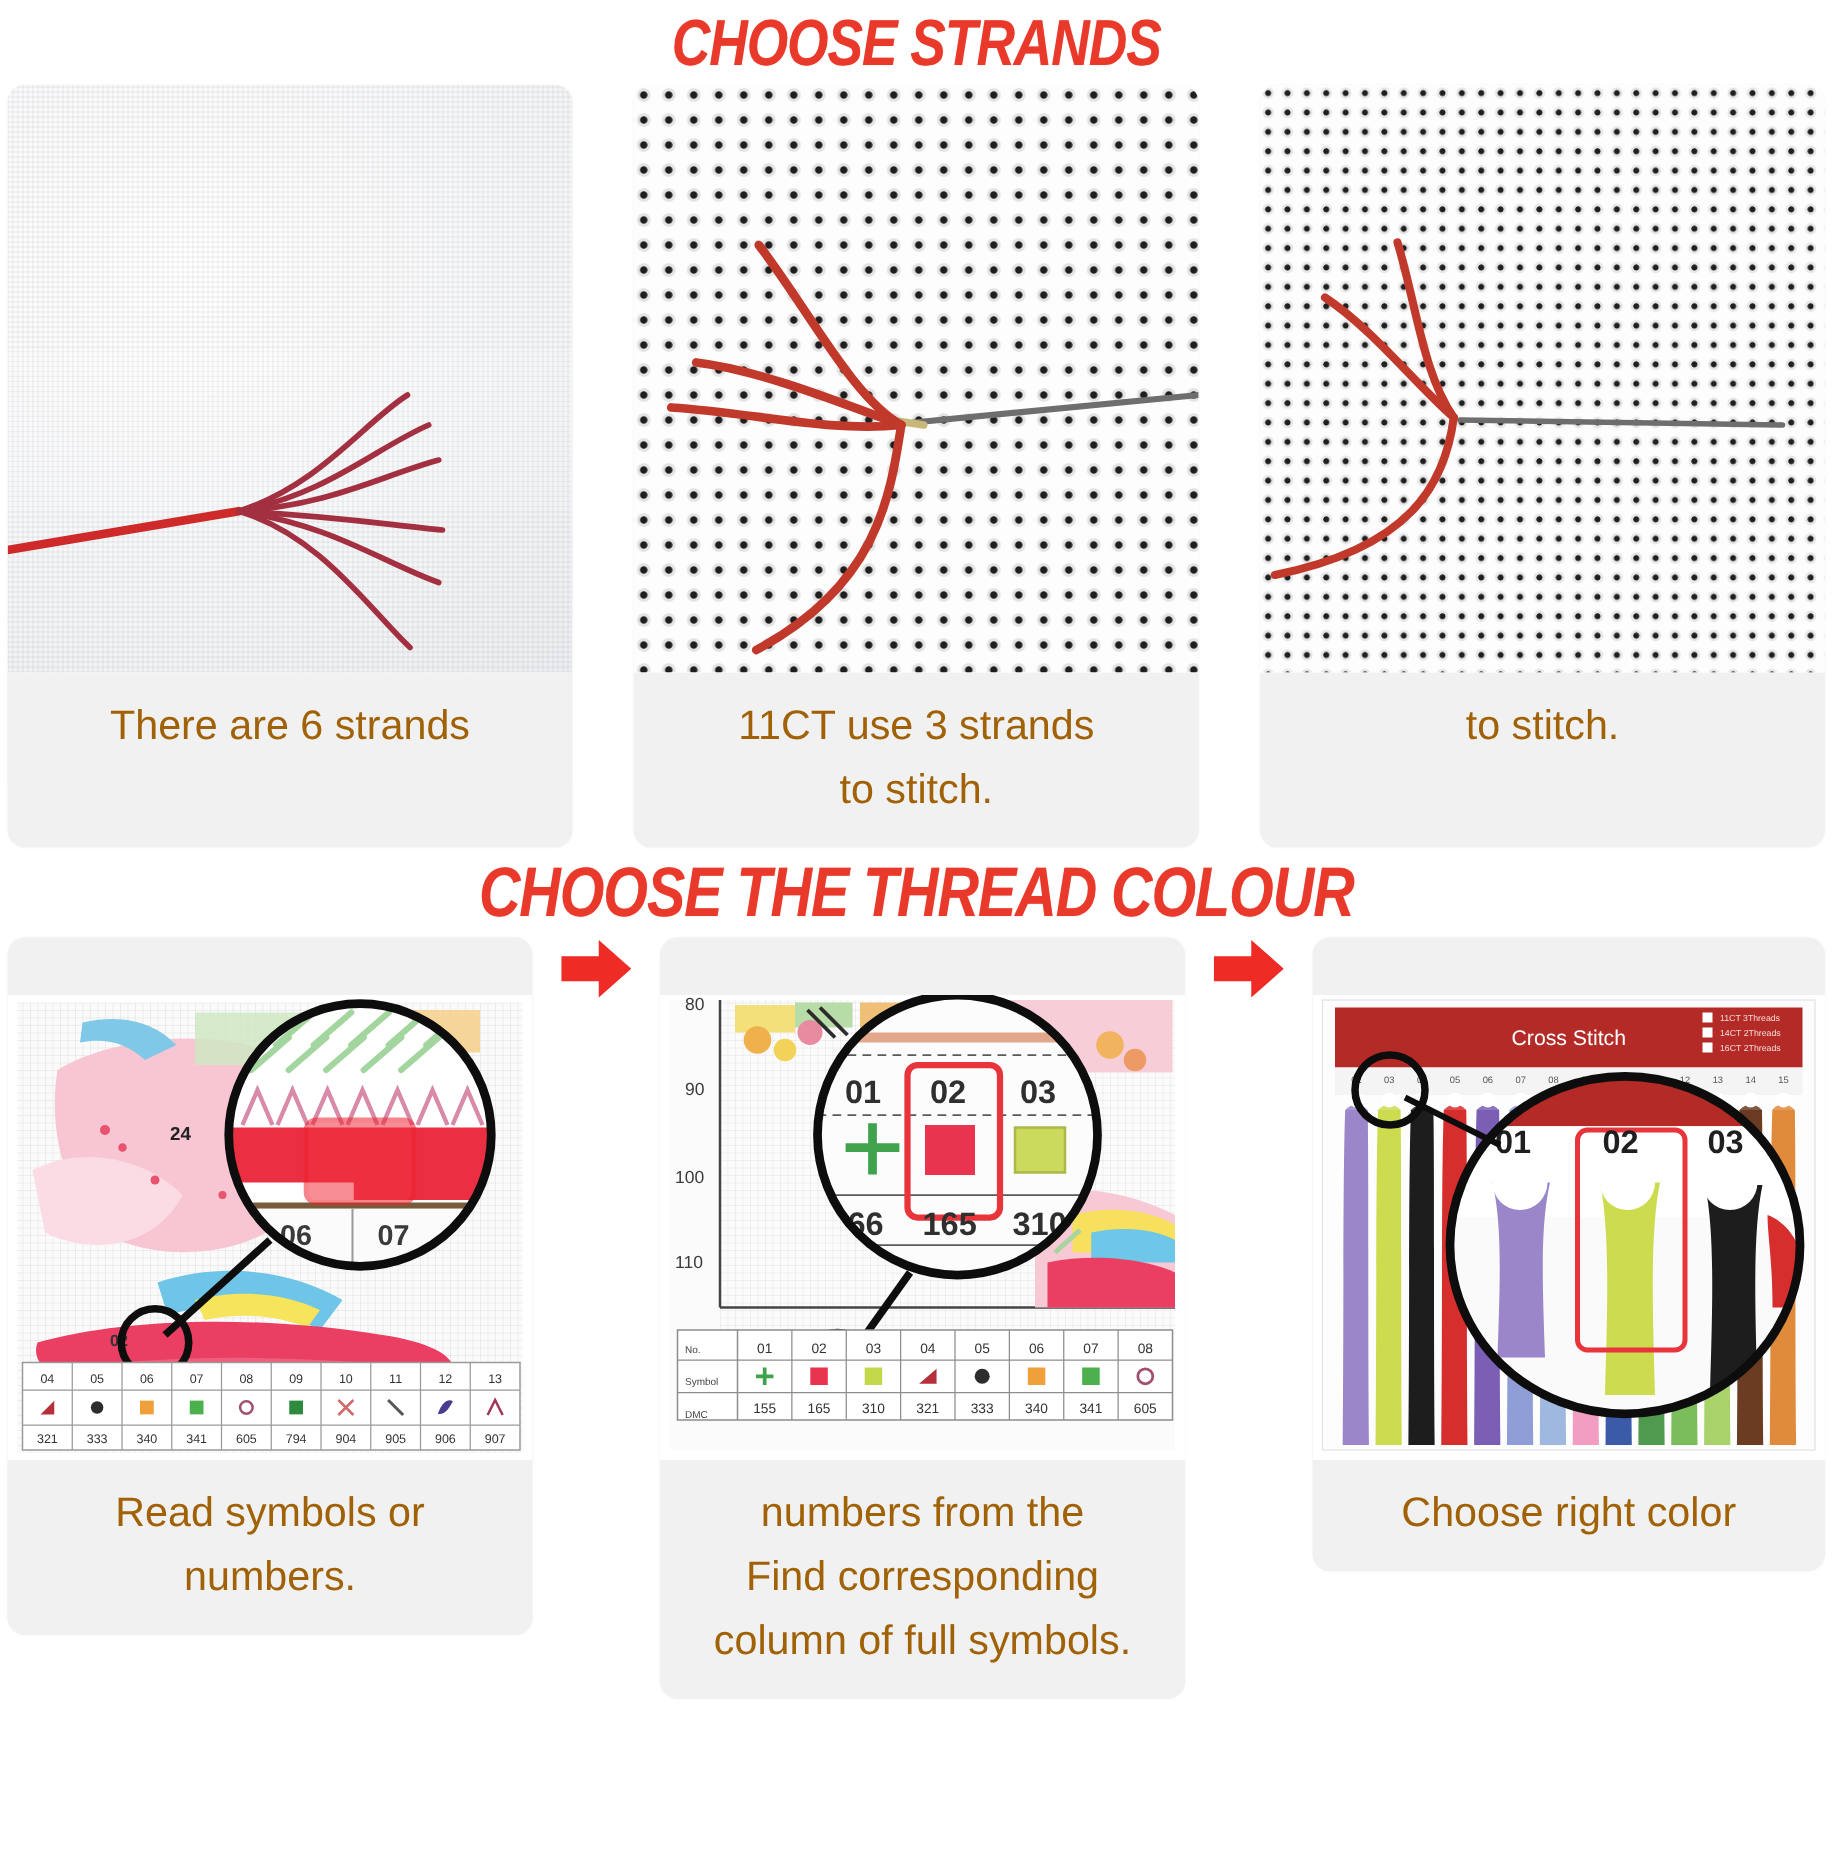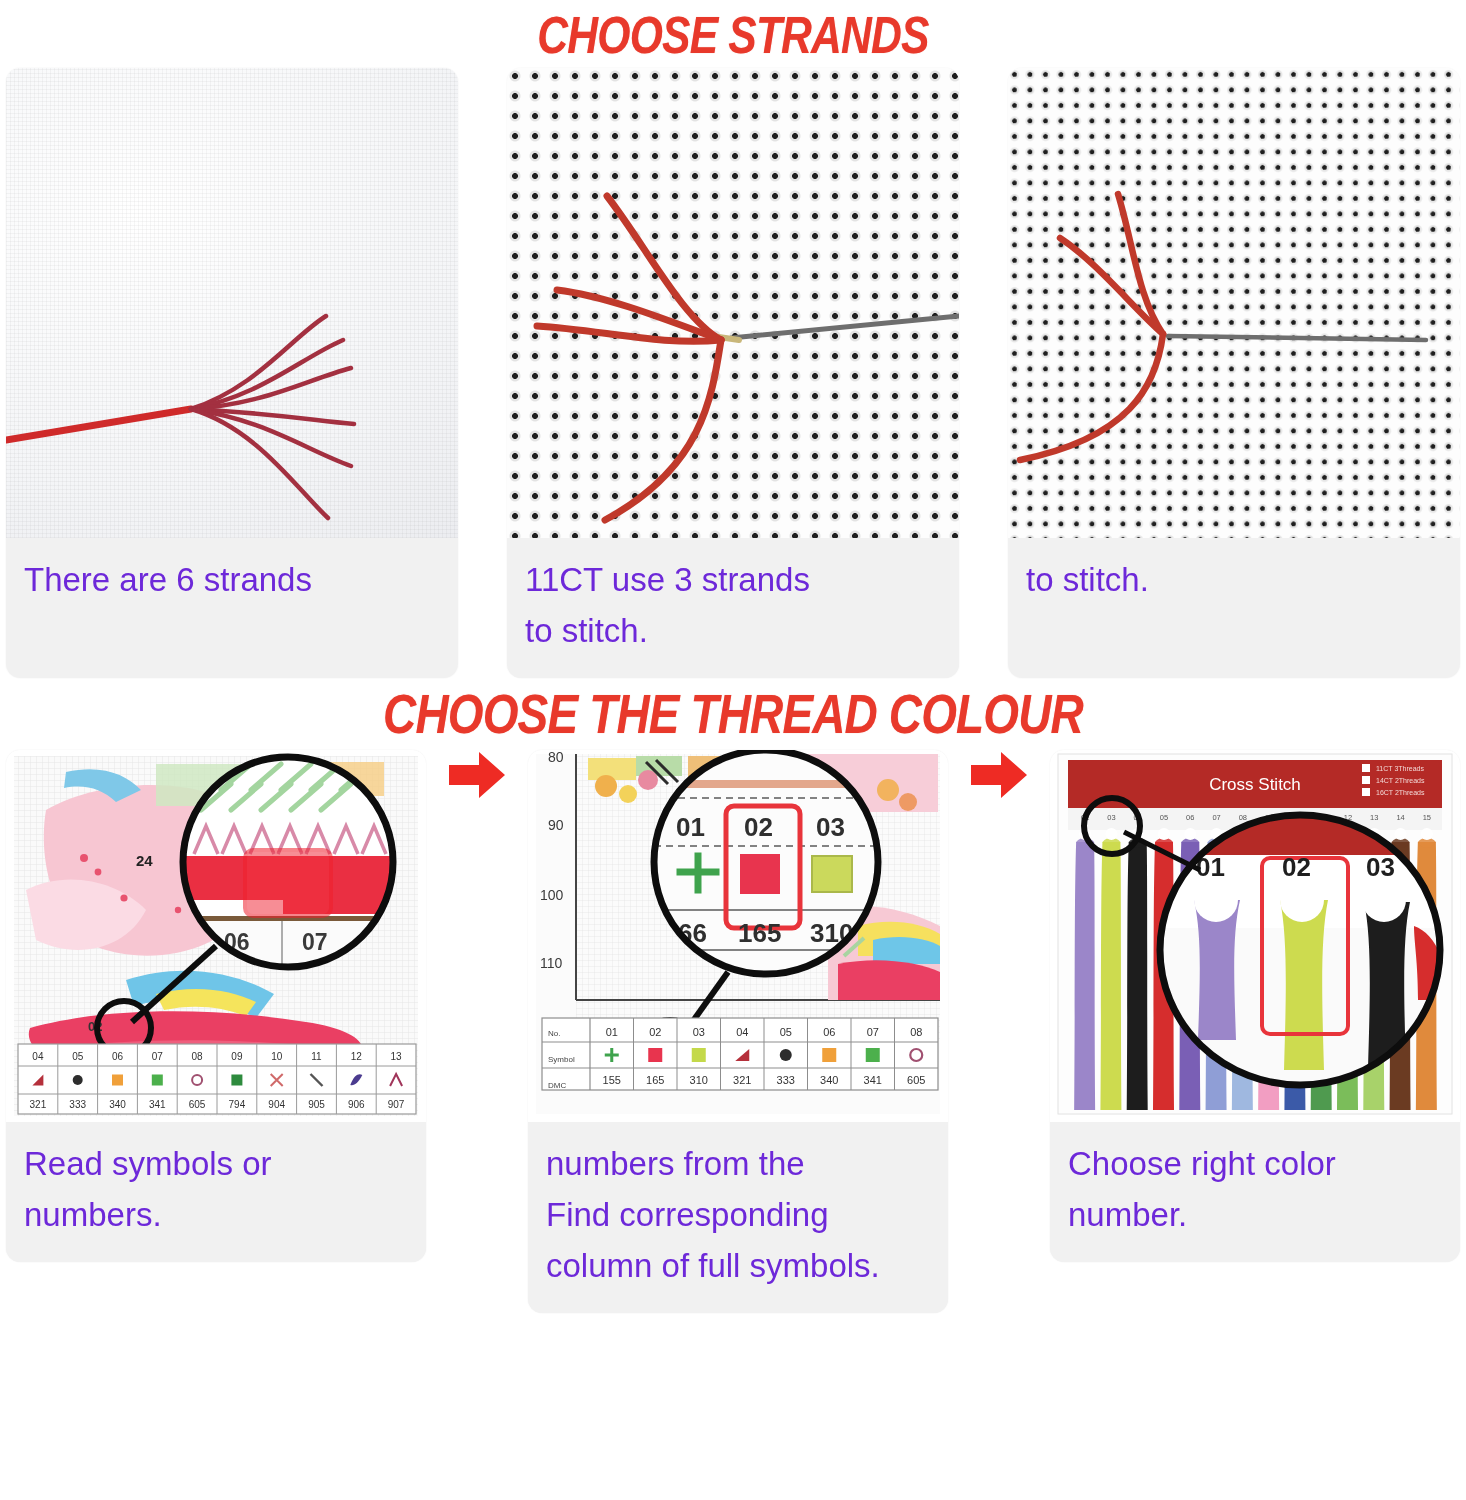--- a/index.html
+++ b/index.html
@@ -29,22 +29,23 @@
     background: #f1f1f1;
     overflow: hidden;
     box-shadow: 0 0 0 1px rgba(0,0,0,0.015);
     display: flex; flex-direction: column;
   }
   .photo { position: relative; overflow: hidden; background: #fff; }
   .caption {
     padding: 16px 18px 22px 18px;
     font-size: 33px;
     line-height: 51px;
-    color: #6d28d9;
+    color: #a16207;
     background: #f1f1f1;
+    text-align: center;
   }
 
   
   .photo1 { height: 470px; }
   .plainfabric {
     position: absolute; inset: 0;
     background:
       repeating-linear-gradient(0deg, rgba(0,0,0,0.035) 0 1px, transparent 1px 4px),
       repeating-linear-gradient(90deg, rgba(0,0,0,0.035) 0 1px, transparent 1px 4px),
       radial-gradient(120% 100% at 30% 30%, #ffffff 0%, #f4f5f7 60%, #e9eaee 100%);
@@ -61,21 +62,21 @@
     position: absolute; inset: 0;
     background-color: #fdfdfd;
     background-image:
       radial-gradient(circle at 6.5px 6.5px, #1f1f1f 2.1px, rgba(31,31,31,0) 2.7px),
       radial-gradient(circle at 6.5px 6.5px, rgba(0,0,0,0.09) 4px, rgba(0,0,0,0) 5px);
     background-size: 15.5px 15.5px, 15.5px 15.5px;
   }
   .photo-svg { position: absolute; inset: 0; width: 100%; height: 100%; }
 
   
-  .photo2 { height: 372px; background: #fff; }
+  .photo2 { height: 372px; background: #fff; margin-top: 46px; }
   .arrow-cell {
     width: 58px; display: flex; align-items: center; justify-content: center;
     padding-bottom: 210px;
   }
   .chart-svg { position: absolute; inset: 0; width: 100%; height: 100%; }
   .row2 { align-items: flex-start; }
 </style>
 </head>
 <body>
 
@@ -527,16 +528,15 @@
             <text x="316" y="126">03</text>
           </g>
         </g>
         <line x1="74" y1="82" x2="150" y2="120" stroke="#0d0d0d" stroke-width="5"></line>
         <circle cx="62" cy="76" r="28" fill="none" stroke="#0d0d0d" stroke-width="6"></circle>
         <ellipse cx="250" cy="200" rx="140" ry="135" fill="none" stroke="#0d0d0d" stroke-width="7"></ellipse>
       </svg>
     </div>
     <div class="caption">
       <div>Choose right color</div>
-      <div>number.</div>
     </div>
   </div>
 </div>
 
 </body></html>

